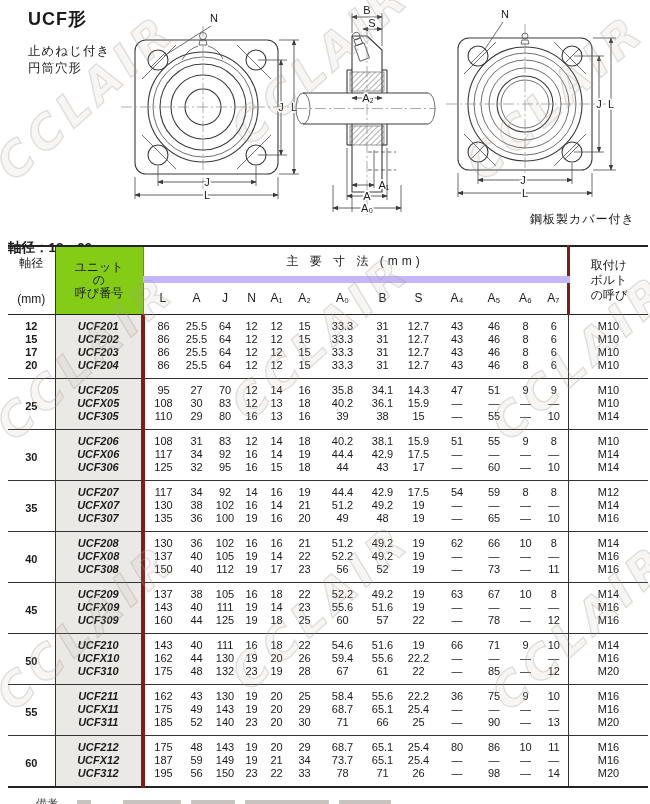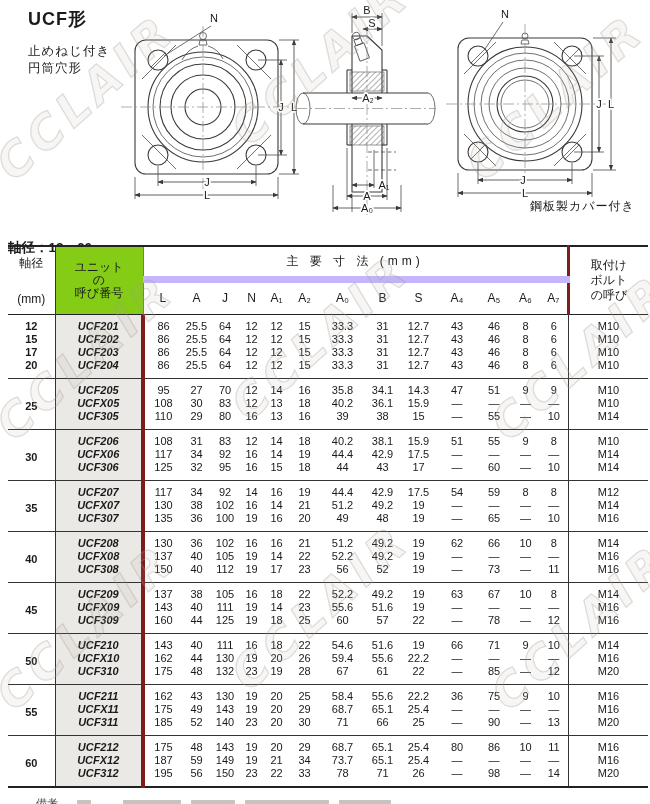--- a/index.html
+++ b/index.html
@@ -5,21 +5,21 @@
   html,body{margin:0;padding:0;}
   body{
     width:650px;height:804px;position:relative;overflow:hidden;background:#fff;
     font-family:"Liberation Sans","DejaVu Sans",sans-serif;color:#1a1a1a;
   }
   
   .title{position:absolute;left:28px;top:7px;font-size:18px;font-weight:bold;letter-spacing:1px;}
   .sub{position:absolute;left:28px;font-size:12.5px;letter-spacing:1px;}
   .sub1{top:43px;} .sub2{top:60px;}
   .shaft-range{position:absolute;left:8px;top:225px;font-size:13.5px;font-weight:bold;margin-top:14px;}
-  .cover-caption{position:absolute;left:530px;top:198px;font-size:12px;letter-spacing:1px;}
+  .cover-caption{position:absolute;left:530px;top:211px;font-size:12px;letter-spacing:1px;}
   .footer-note{position:absolute;left:36px;top:796px;font-size:11px;color:#4a4a4a;white-space:nowrap;}
   .footer-note .blk{display:inline-block;height:7px;background:#b9b5b0;border-radius:1px;vertical-align:middle;margin:0 7px 2px 0;opacity:.8;}
   
   .wm{position:absolute;z-index:6;font:italic bold 46px "DejaVu Sans",sans-serif;letter-spacing:6px;
       color:rgba(175,166,158,0.10);-webkit-text-stroke:1.3px rgba(166,156,146,0.32);
       transform:rotate(-42deg);pointer-events:none;user-select:none;}
   
   .drawings{position:absolute;left:0;top:0;}
   .ln{stroke:#3a3a3a;stroke-width:1.1;fill:none;}
   .thin{stroke:#4a4a4a;stroke-width:.8;fill:none;}

